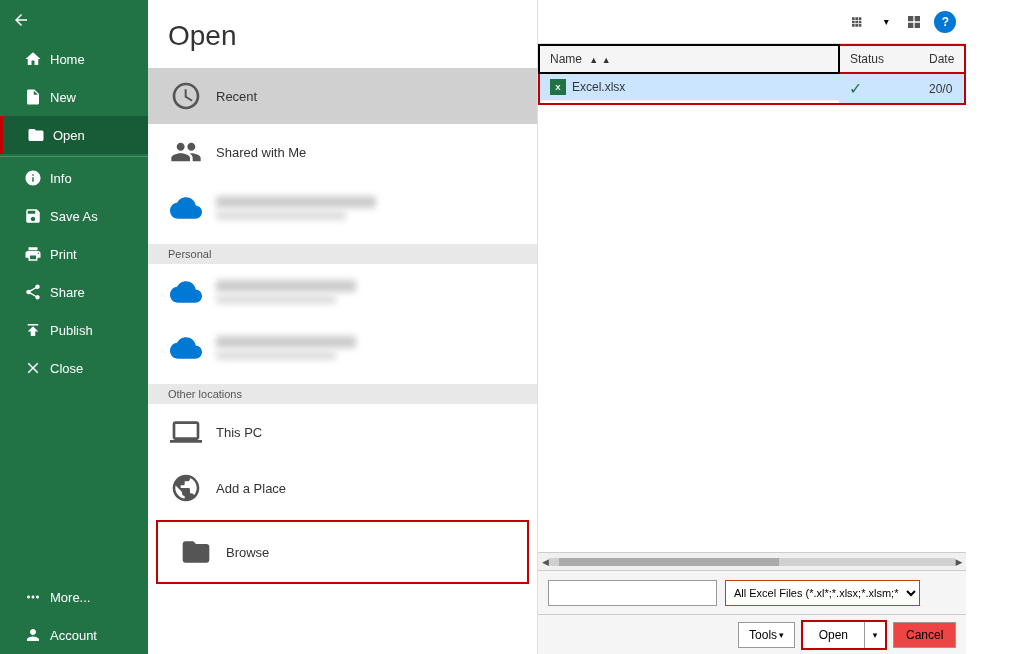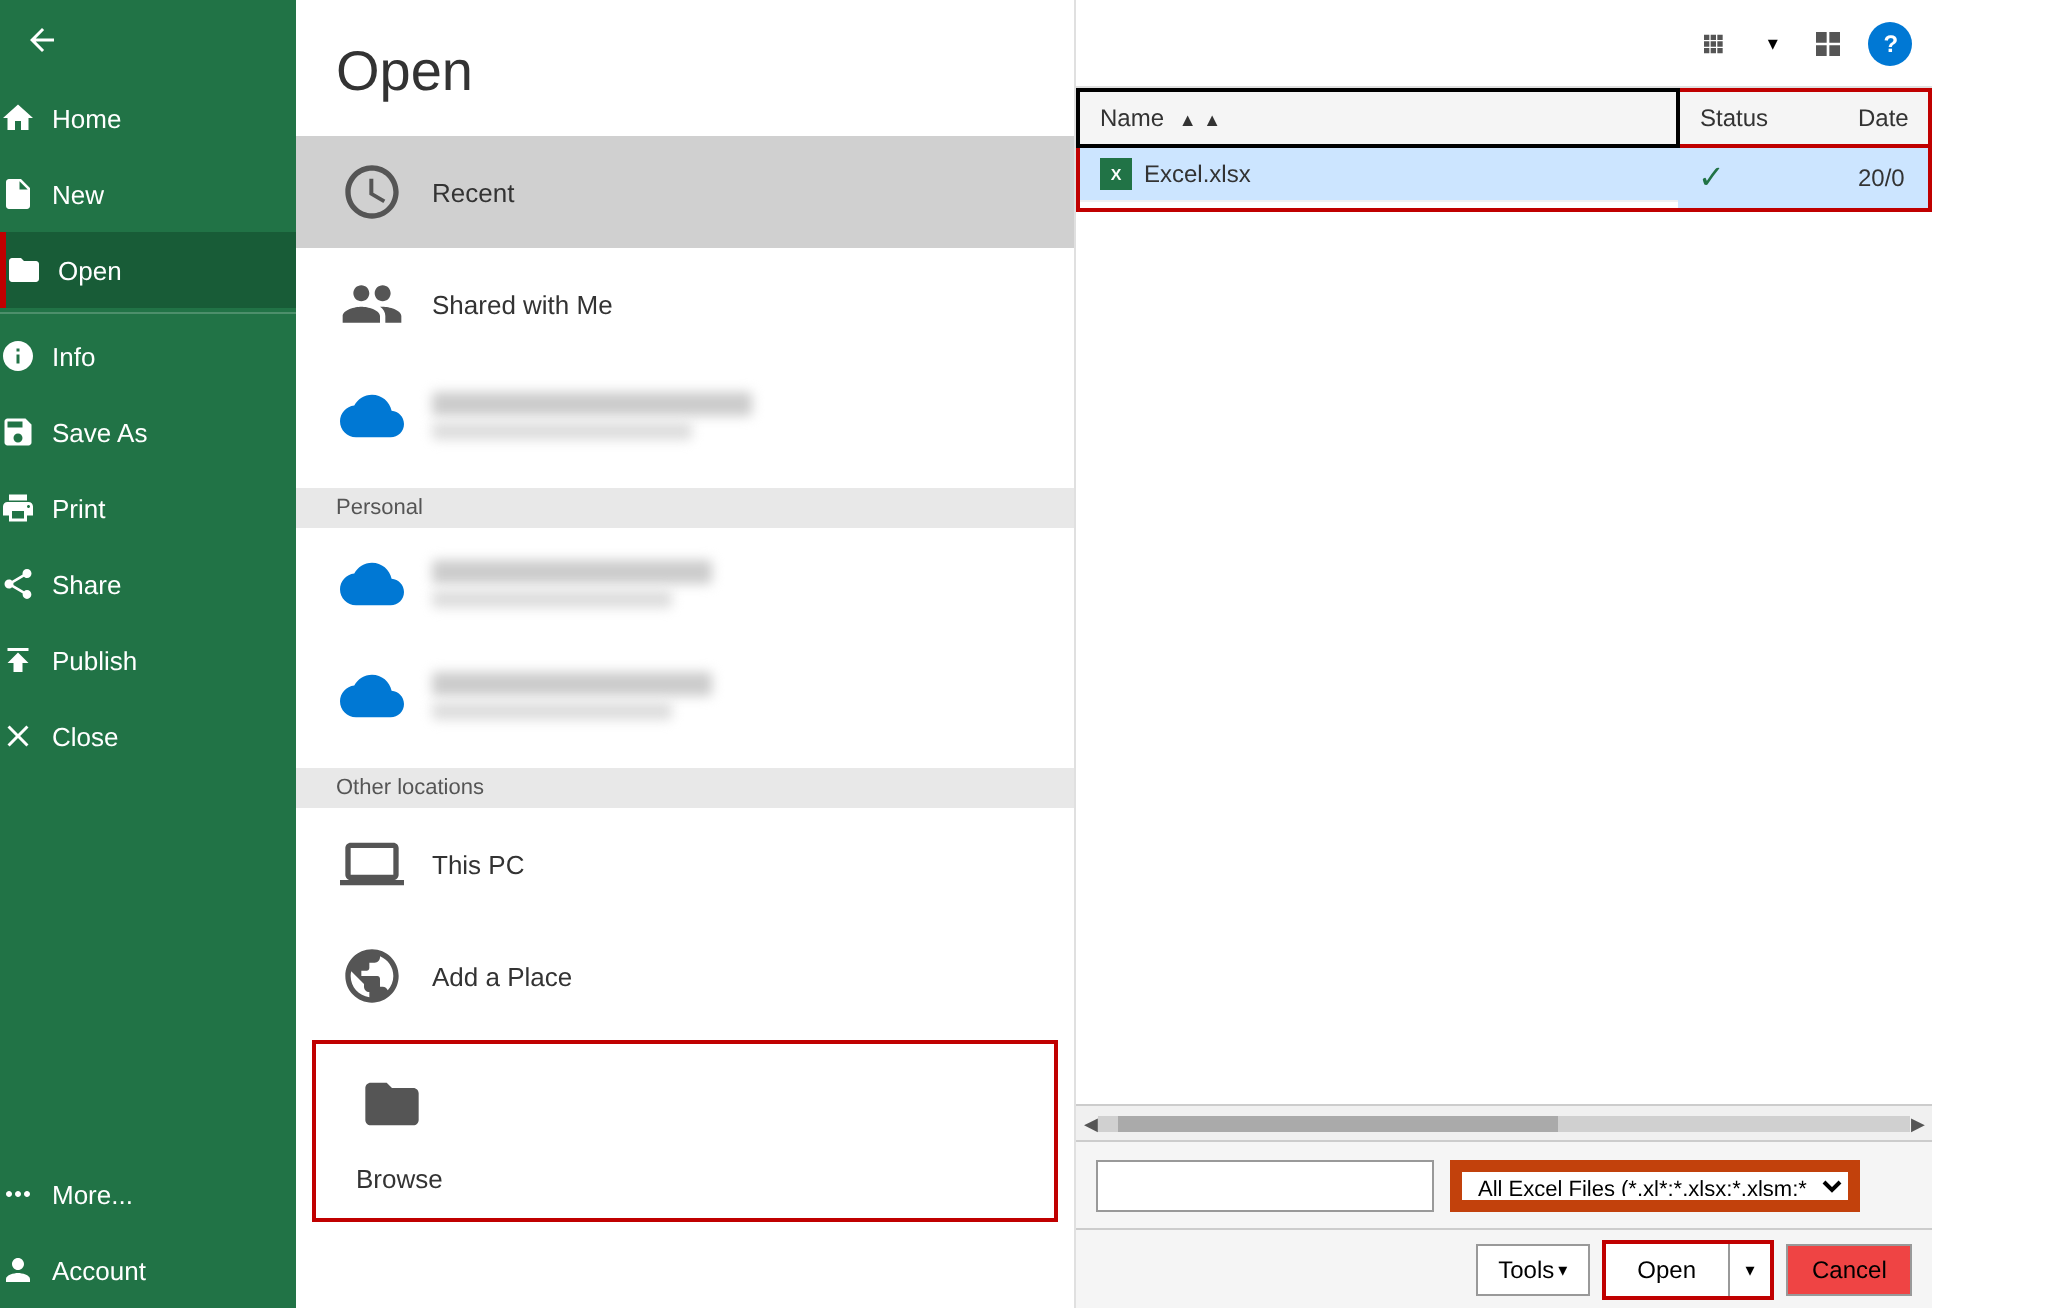--- a/index.html
+++ b/index.html
@@ -21,21 +21,21 @@
       display: flex;
       align-items: center;
       padding: 0 12px;
       cursor: pointer;
       color: #fff;
     }
     .sidebar-back svg { width: 18px; height: 18px; }
     .sidebar-item {
       display: flex;
       align-items: center;
-      padding: 10px 0;
+      padding: 10px 24px;
       cursor: pointer;
       font-size: 13px;
       color: #fff;
       gap: 8px;
     }
     .sidebar-item.active { background: #185c37; }
     .sidebar-item svg { width: 18px; height: 18px; flex-shrink: 0; }
     .sidebar-item-label { font-size: 13px; }
     .sidebar-divider { height: 1px; background: rgba(255,255,255,0.2); margin: 2px 0; }
 
@@ -84,26 +84,26 @@
     .section-header {
       background: #e8e8e8;
       padding: 4px 20px;
       font-size: 11px;
       color: #555;
       margin: 8px 0 0 0;
     }
 
     .browse-item {
       display: flex;
+      align-items: center;
       padding: 12px 20px;
       cursor: pointer;
       gap: 12px;
       border: 2px solid #c00000;
       margin: 4px 8px;
-      flex-direction: column;
     }
 
     
     .open-right {
       flex: 1;
       display: flex;
       flex-direction: column;
       overflow: hidden;
     }
 
@@ -188,21 +188,21 @@
     .filename-input {
       flex: 1;
       height: 26px;
       border: 1px solid #999;
       padding: 2px 6px;
       font-size: 12px;
     }
 
     .filetype-select {
       height: 26px;
-      border: 6px solid #c2410c;
+      border: 1px solid #c2410c;
       font-size: 11px;
       padding: 2px 4px;
       background: #fff;
     }
 
     .bottom-actions {
       border-top: 1px solid #ccc;
       padding: 8px 10px;
       display: flex;
       align-items: center;

